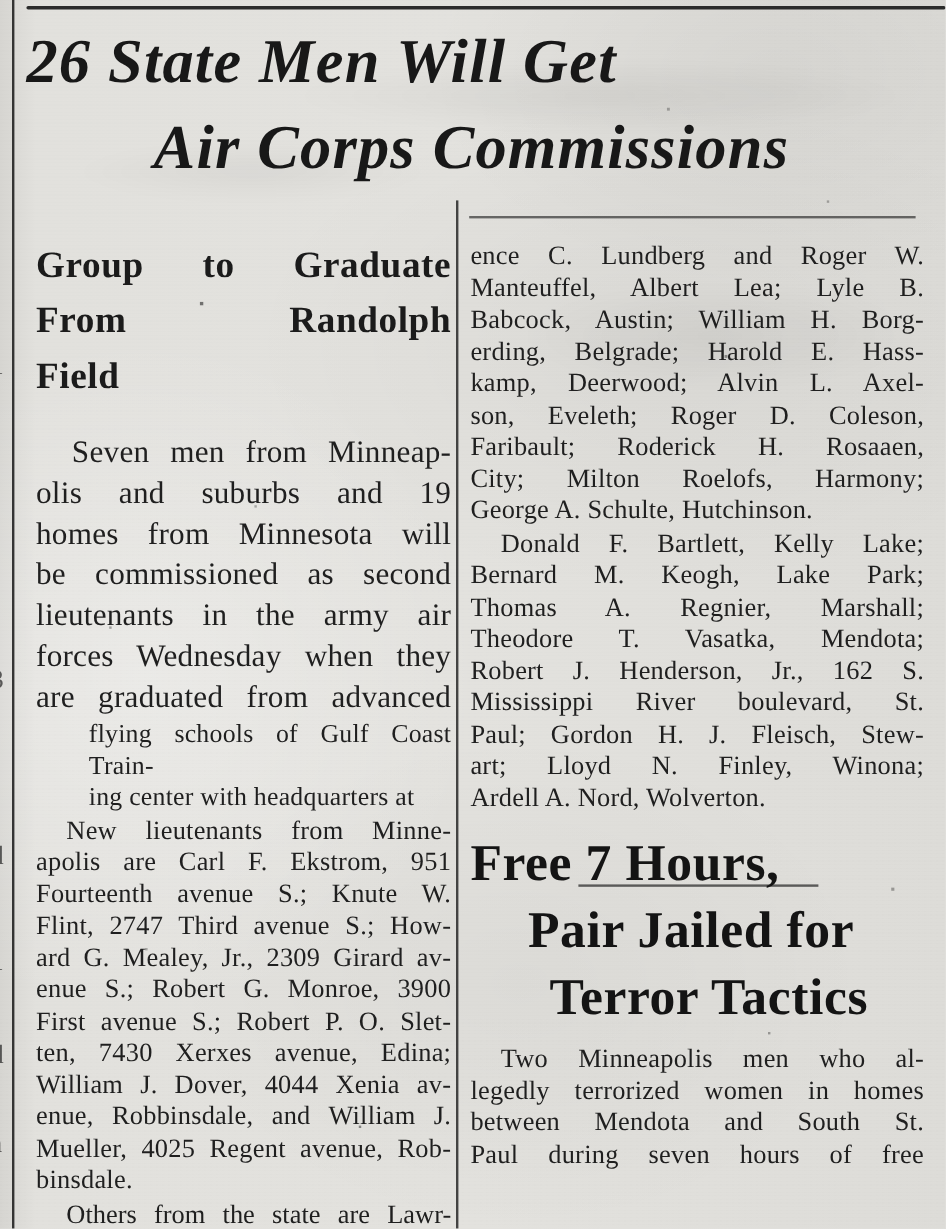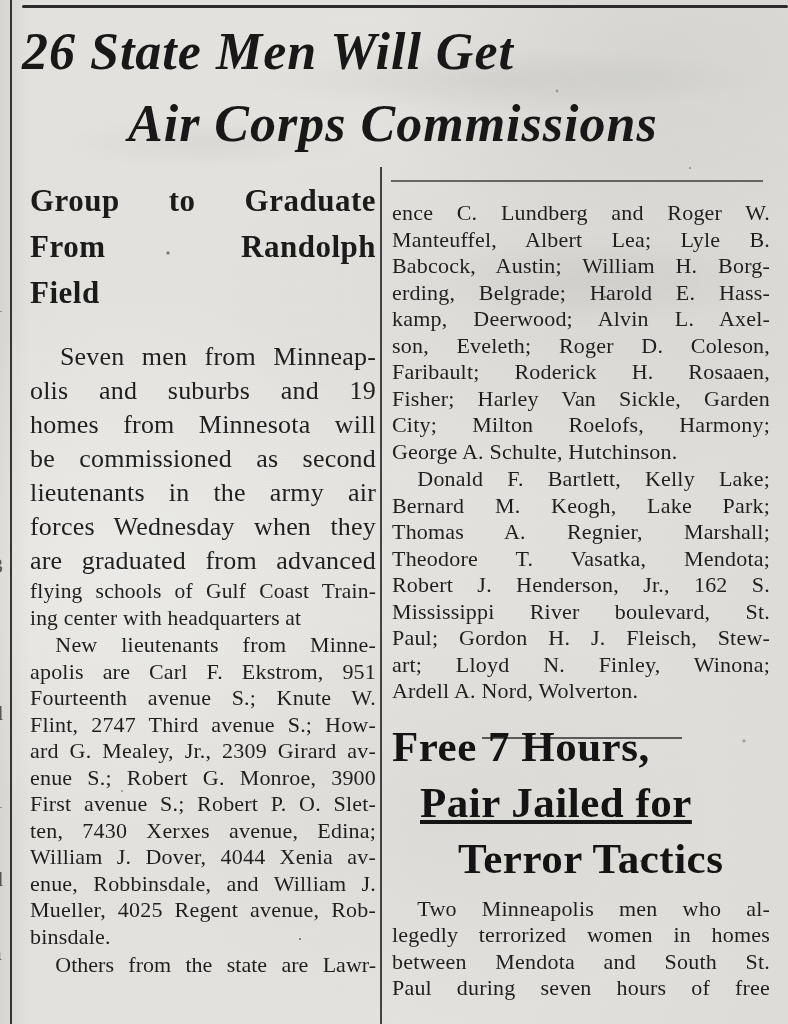--- a/index.html
+++ b/index.html
@@ -48,41 +48,41 @@
 
   
   .masthead{position:absolute;left:22px;top:16px;width:748px;
     font-family:"Liberation Serif","DejaVu Serif",serif;
     font-style:italic;font-weight:bold;font-size:52px;line-height:72px;
     letter-spacing:1px;color:#181818;}
   .masthead .hl2{margin-left:106px;}
 
   
   .col{position:absolute;}
-  .col-left{left:30px;top:178px;width:346px;}
+  .col-left{left:30px;top:198px;width:346px;}
   .col-right{left:392px;top:199px;width:378px;}
 
   .subhead{font-weight:bold;font-size:31px;line-height:46px;text-align:center;
     color:#1b1b1b;letter-spacing:.5px;margin-bottom:24px;}
 
   .para{margin:0;}
   .tline{text-align:justify;text-align-last:justify;white-space:normal;}
   .para .tline:last-child{text-align-last:left;}
   .para[data-just-all="true"] .tline:last-child{text-align-last:justify;}
   .para.indent-first .tline:first-child{text-indent:1.15em;}
 
   .p-large{font-size:26px;line-height:34px;letter-spacing:.2px;}
-  .p-small{font-size:21.5px;line-height:26.5px;letter-spacing:.2px;}
+  .p-small{font-size:21.5px;line-height:26.5px;letter-spacing:.2px;margin-left:44px;}
   .p-body{font-size:22px;line-height:26.5px;letter-spacing:.2px;margin-top:1px;}
   .p-single{font-size:22px;line-height:27px;margin-top:1px;}
 
   .headline2{margin-top:14px;font-weight:bold;font-size:43px;line-height:56px;
     color:#141414;letter-spacing:.5px;}
   .headline2 .h2l{white-space:nowrap;}
-  .headline2 .h2l:nth-child(2){margin-left:28px;text-decoration:underline;}
+  .headline2 .h2l:nth-child(2){margin-left:48px;}
   .headline2 .h2l:nth-child(3){margin-left:66px;}
 
   .art2para{margin-top:9px;}
 
   
   .frags{position:absolute;left:0;top:0;width:9px;height:1024px;overflow:hidden;}
   .frag{position:absolute;left:-8px;font-size:22px;color:#2c2c2c;opacity:.75;
     font-family:"Liberation Serif",serif;}
 </style>
 </head>
@@ -155,21 +155,20 @@
 
   <div class="col col-right">
     <div class="para p-body">
         <div class="tline">ence C. Lundberg and Roger W.</div>
         <div class="tline">Manteuffel, Albert Lea; Lyle B.</div>
         <div class="tline">Babcock, Austin; William H. Borg-</div>
         <div class="tline">erding, Belgrade; Harold E. Hass-</div>
         <div class="tline">kamp, Deerwood; Alvin L. Axel-</div>
         <div class="tline">son, Eveleth; Roger D. Coleson,</div>
         <div class="tline">Faribault; Roderick H. Rosaaen,</div>
-        <div class="tline">Fisher; Harley Van Sickle, Garden</div>
         <div class="tline">City; Milton Roelofs, Harmony;</div>
         <div class="tline">George A. Schulte, Hutchinson.</div>
       </div>
     <div class="para p-body indent-first">
         <div class="tline">Donald F. Bartlett, Kelly Lake;</div>
         <div class="tline">Bernard M. Keogh, Lake Park;</div>
         <div class="tline">Thomas A. Regnier, Marshall;</div>
         <div class="tline">Theodore T. Vasatka, Mendota;</div>
         <div class="tline">Robert J. Henderson, Jr., 162 S.</div>
         <div class="tline">Mississippi River boulevard, St.</div>

